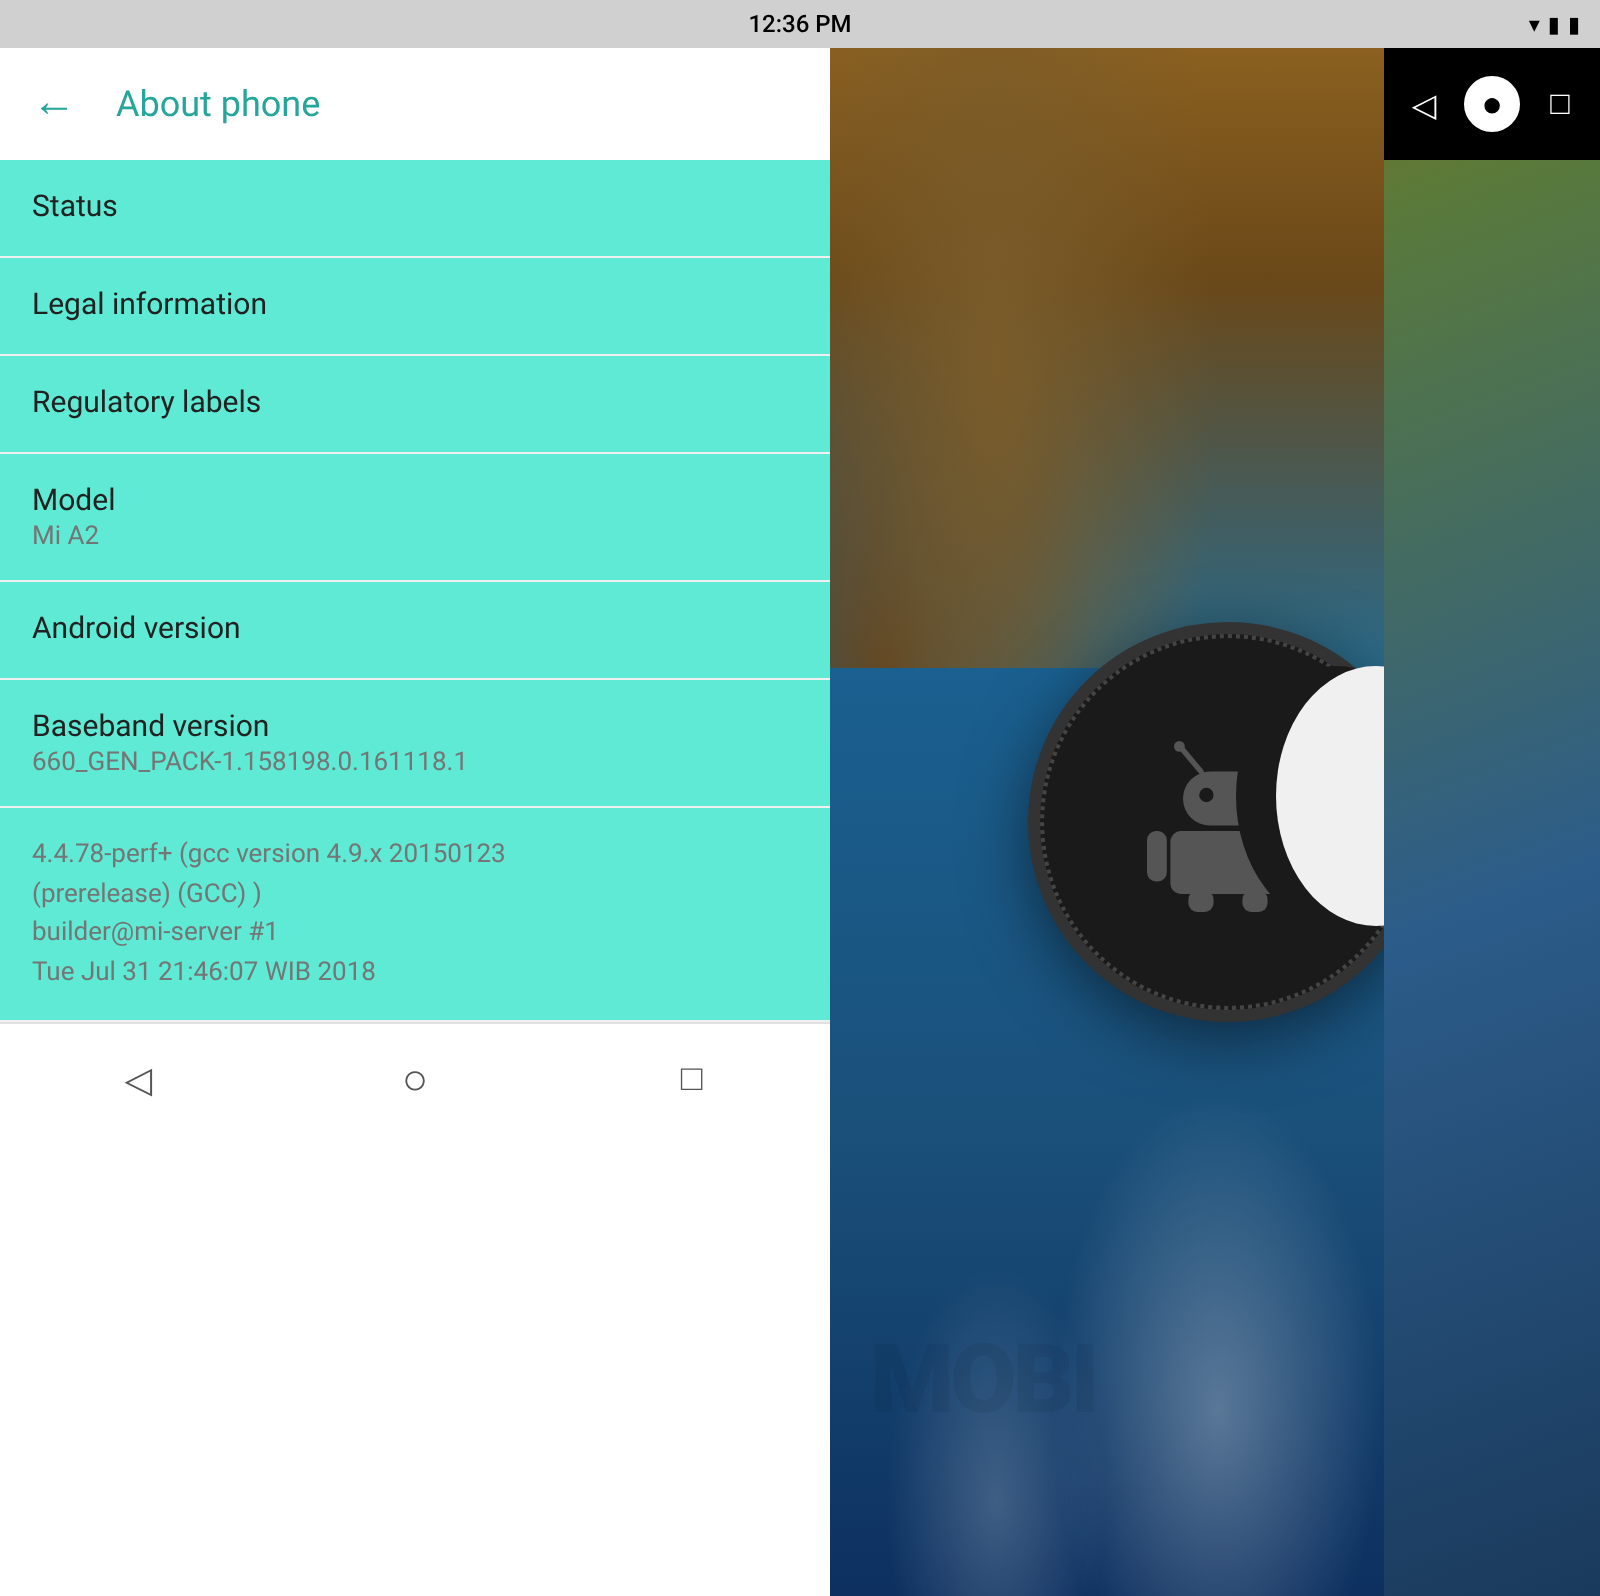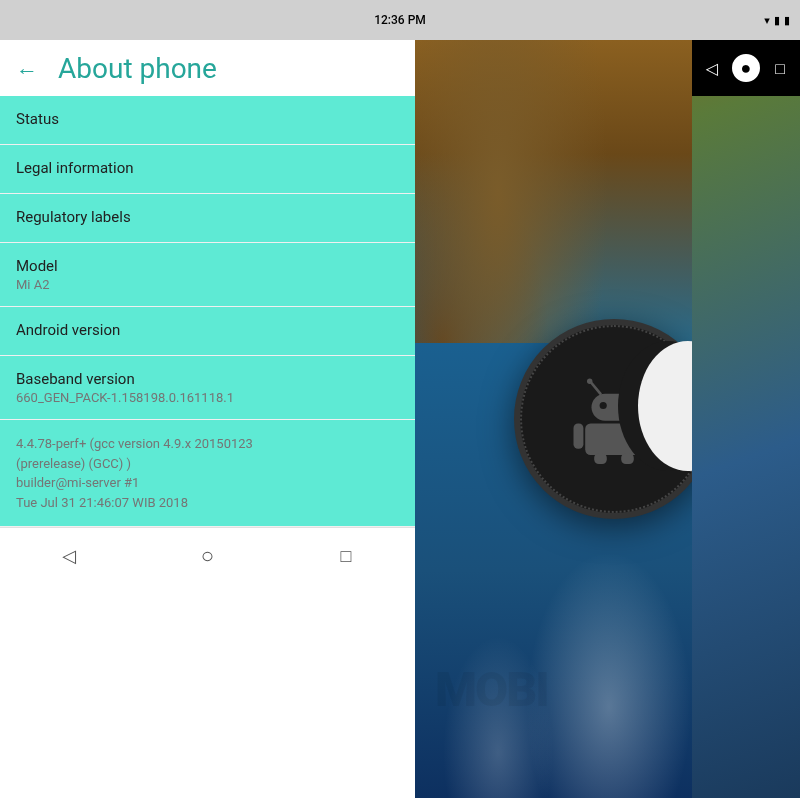--- a/index.html
+++ b/index.html
@@ -7,21 +7,21 @@
       width: 800px;
       height: 798px;
       overflow: hidden;
       font-family: 'Roboto', Arial, sans-serif;
       display: flex;
       flex-direction: column;
     }
 
     
     .status-bar {
-      height: 40px;
+      height: 24px;
       background: #d0d0d0;
       display: flex;
       align-items: center;
       justify-content: center;
       font-size: 12px;
       font-weight: 500;
       color: #000;
       position: relative;
       flex-shrink: 0;
     }
@@ -74,21 +74,21 @@
       flex-shrink: 0;
     }
     .back-arrow {
       color: #26a69a;
       font-size: 22px;
       cursor: pointer;
       line-height: 1;
     }
     .header-title {
       color: #26a69a;
-      font-size: 28px;
+      font-size: 18px;
       font-weight: 400;
     }
 
     
     .content {
       flex: 1;
       overflow-y: auto;
       background: #5eead4;
     }
     .content::-webkit-scrollbar { display: none; }

